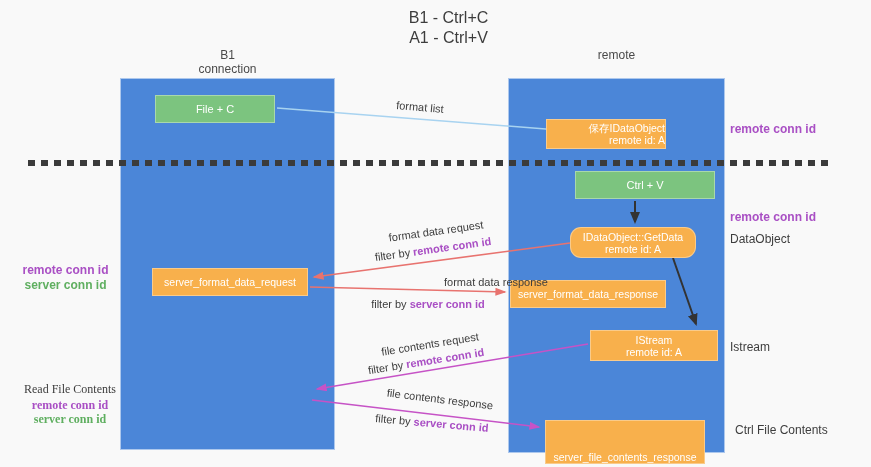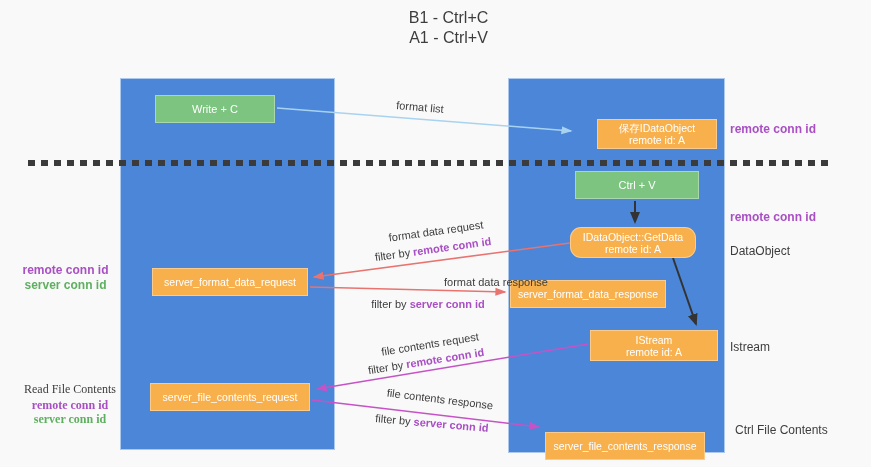--- a/index.html
+++ b/index.html
@@ -24,28 +24,28 @@
   .column{position:absolute;background:var(--column_blue);border:1px solid rgba(255,255,255,0.55);}
   .column.left{left:120px;top:78px;width:215px;height:372px;}
   .column.right{left:508px;top:78px;width:217px;height:375px;}
   svg.overlay{position:absolute;left:0;top:0;z-index:2;}
   .box{position:absolute;z-index:3;display:flex;flex-direction:column;
     align-items:center;justify-content:center;color:#fff;font-size:10.5px;
     line-height:12px;text-align:center;border:1px solid rgba(255,255,255,0.35);}
   .box.green{background:var(--box_green);}
   .box.orange{background:var(--box_orange);}
   .box.ctrl-c{left:155px;top:95px;width:120px;height:28px;font-size:11px;}
-  .box.save-obj{left:597px;top:119px;width:120px;height:30px;}
-  .box.ctrl-v{left:575px;top:171px;width:124px;height:28px;font-size:11px;}
+  .box.save-obj{left:546px;top:119px;width:120px;height:30px;align-items:flex-end;}
+  .box.ctrl-v{left:575px;top:171px;width:140px;height:28px;font-size:11px;}
   .box.getdata{left:570px;top:227px;width:126px;height:31px;border-radius:11px;}
   .box.fmt-req{left:152px;top:268px;width:156px;height:28px;}
   .box.fmt-resp{left:510px;top:280px;width:156px;height:28px;}
   .box.istream{left:590px;top:330px;width:128px;height:31px;}
   .box.file-req{left:150px;top:383px;width:160px;height:28px;}
-  .box.file-resp{left:545px;top:432px;width:160px;height:28px;}
+  .box.file-resp{left:545px;top:420px;width:160px;height:44px;justify-content:flex-end;}
   .alabel{position:absolute;z-index:3;font-size:11px;white-space:nowrap;
     color:var(--text_dark);}
   .alabel .purple{color:var(--label_purple);font-weight:bold;margin-left:3px;}
   .cc{transform:translate(-50%,-50%);}
   .sideblock{position:absolute;z-index:3;text-align:center;font-size:12px;
     line-height:15px;white-space:nowrap;}
   .purple-b{color:var(--label_purple);font-weight:bold;}
   .green-b{color:var(--label_green);font-weight:bold;}
   .rlabel{position:absolute;z-index:3;font-size:12px;white-space:nowrap;}
   .mk-blue{fill:var(--arrow_blue);} .mk-red{fill:var(--arrow_red);}
@@ -59,21 +59,26 @@
 </head>
 <body>
 
 <div class="canvas">
 
   <div class="title">
     <div>B1 - Ctrl+C</div>
     <div>A1 - Ctrl+V</div>
   </div>
 
+  <div class="col-header left">
+    <div>B1</div>
+    <div>connection</div>
+  </div>
   <div class="col-header right">
+    <div>remote</div>
   </div>
 
   <div class="column left"></div>
   <div class="column right"></div>
 
   <svg class="overlay" width="871" height="467" viewBox="0 0 871 467">
     <defs>
       <marker id="mblue" markerWidth="8" markerHeight="6" refX="6" refY="2.5" orient="auto">
         <path d="M0,0 L7,2.5 L0,5 z" class="mk-blue"></path>
       </marker>
@@ -91,21 +96,21 @@
     <line x1="277" y1="108" x2="571" y2="131" class="ln-blue" marker-end="url(#mblue)"></line>
     <line x1="570" y1="243" x2="314" y2="277" class="ln-red" marker-end="url(#mred)"></line>
     <line x1="310" y1="287" x2="505" y2="292" class="ln-red" marker-end="url(#mred)"></line>
     <line x1="635" y1="201" x2="635" y2="222" class="ln-blk" marker-end="url(#mblk)"></line>
     <line x1="673" y1="258" x2="696" y2="324" class="ln-blk" marker-end="url(#mblk)"></line>
     <line x1="588" y1="344" x2="317" y2="389" class="ln-mag" marker-end="url(#mmag)"></line>
     <line x1="312" y1="400" x2="539" y2="427" class="ln-mag" marker-end="url(#mmag)"></line>
   </svg>
 
   <div class="box green ctrl-c">
-    <div>Write + C</div>
+    <div>File + C</div>
   </div>
   <div class="box orange save-obj">
     <div>保存IDataObject</div>
     <div>remote id: A</div>
   </div>
   <div class="box green ctrl-v">
     <div>Ctrl + V</div>
   </div>
   <div class="box orange getdata">
     <div>IDataObject::GetData</div>
@@ -113,23 +118,20 @@
   </div>
   <div class="box orange fmt-req">
     <div>server_format_data_request</div>
   </div>
   <div class="box orange fmt-resp">
     <div>server_format_data_response</div>
   </div>
   <div class="box orange istream">
     <div>IStream</div>
     <div>remote id: A</div>
-  </div>
-  <div class="box orange file-req">
-    <div>server_file_contents_request</div>
   </div>
   <div class="box orange file-resp">
     <div>server_file_contents_response</div>
   </div>
 
   <div class="alabel cc" style="left:420px;top:107px;transform:translate(-50%,-50%) rotate(5deg);">format list</div>
 
   <div class="alabel cc" style="left:436px;top:231px;transform:translate(-50%,-50%) rotate(-8deg);">format data request</div>
   <div class="alabel cc" style="left:433px;top:249px;transform:translate(-50%,-50%) rotate(-8deg);">
     <span>filter by</span><span class="purple">remote conn id</span>
@@ -156,17 +158,17 @@
   </div>
 
   <div class="sideblock" style="left:16px;top:382px;width:108px;line-height:14px;font-family:Liberation Serif, serif;">
     <div style="margin-bottom:2px;">Read File Contents</div>
     <div class="purple-b">remote conn id</div>
     <div class="green-b">server conn id</div>
   </div>
 
   <div class="rlabel purple-b" style="left:730px;top:122px;">remote conn id</div>
   <div class="rlabel purple-b" style="left:730px;top:210px;">remote conn id</div>
-  <div class="rlabel" style="left:730px;top:244px;">DataObject</div>
+  <div class="rlabel" style="left:730px;top:232px;">DataObject</div>
   <div class="rlabel" style="left:730px;top:340px;">Istream</div>
   <div class="rlabel" style="left:735px;top:423px;">Ctrl File Contents</div>
 
 </div>
 
 </body></html>

